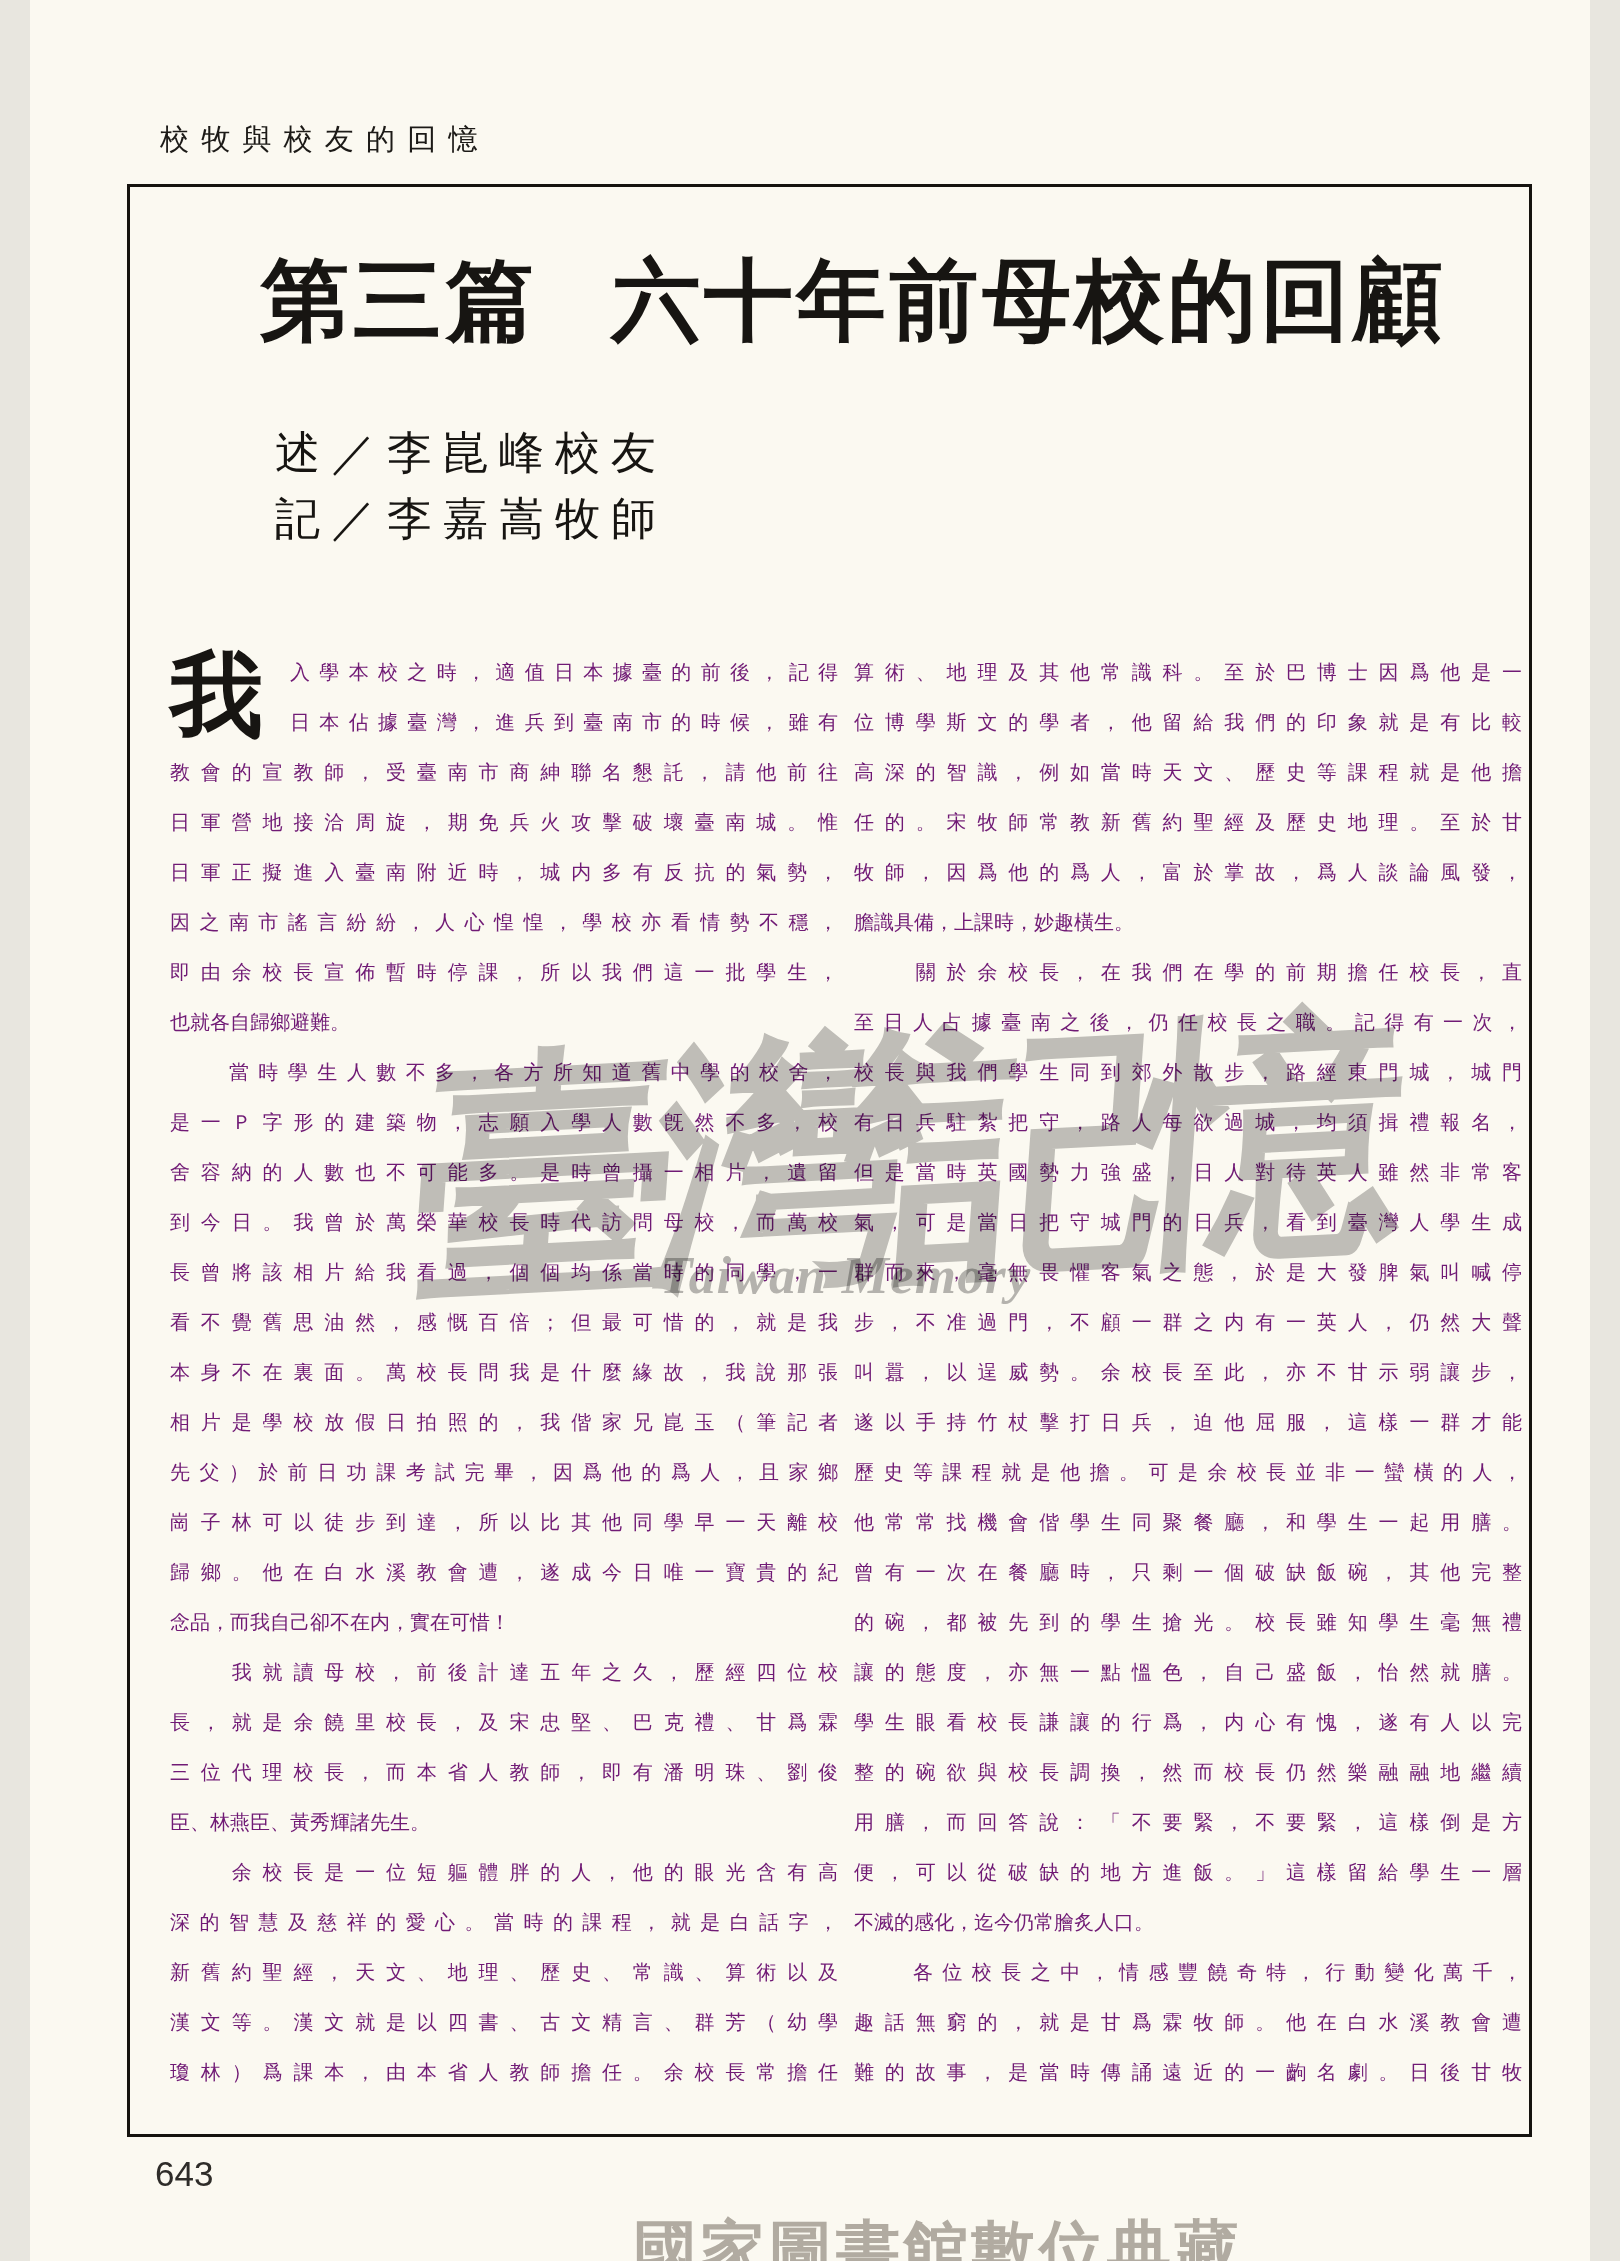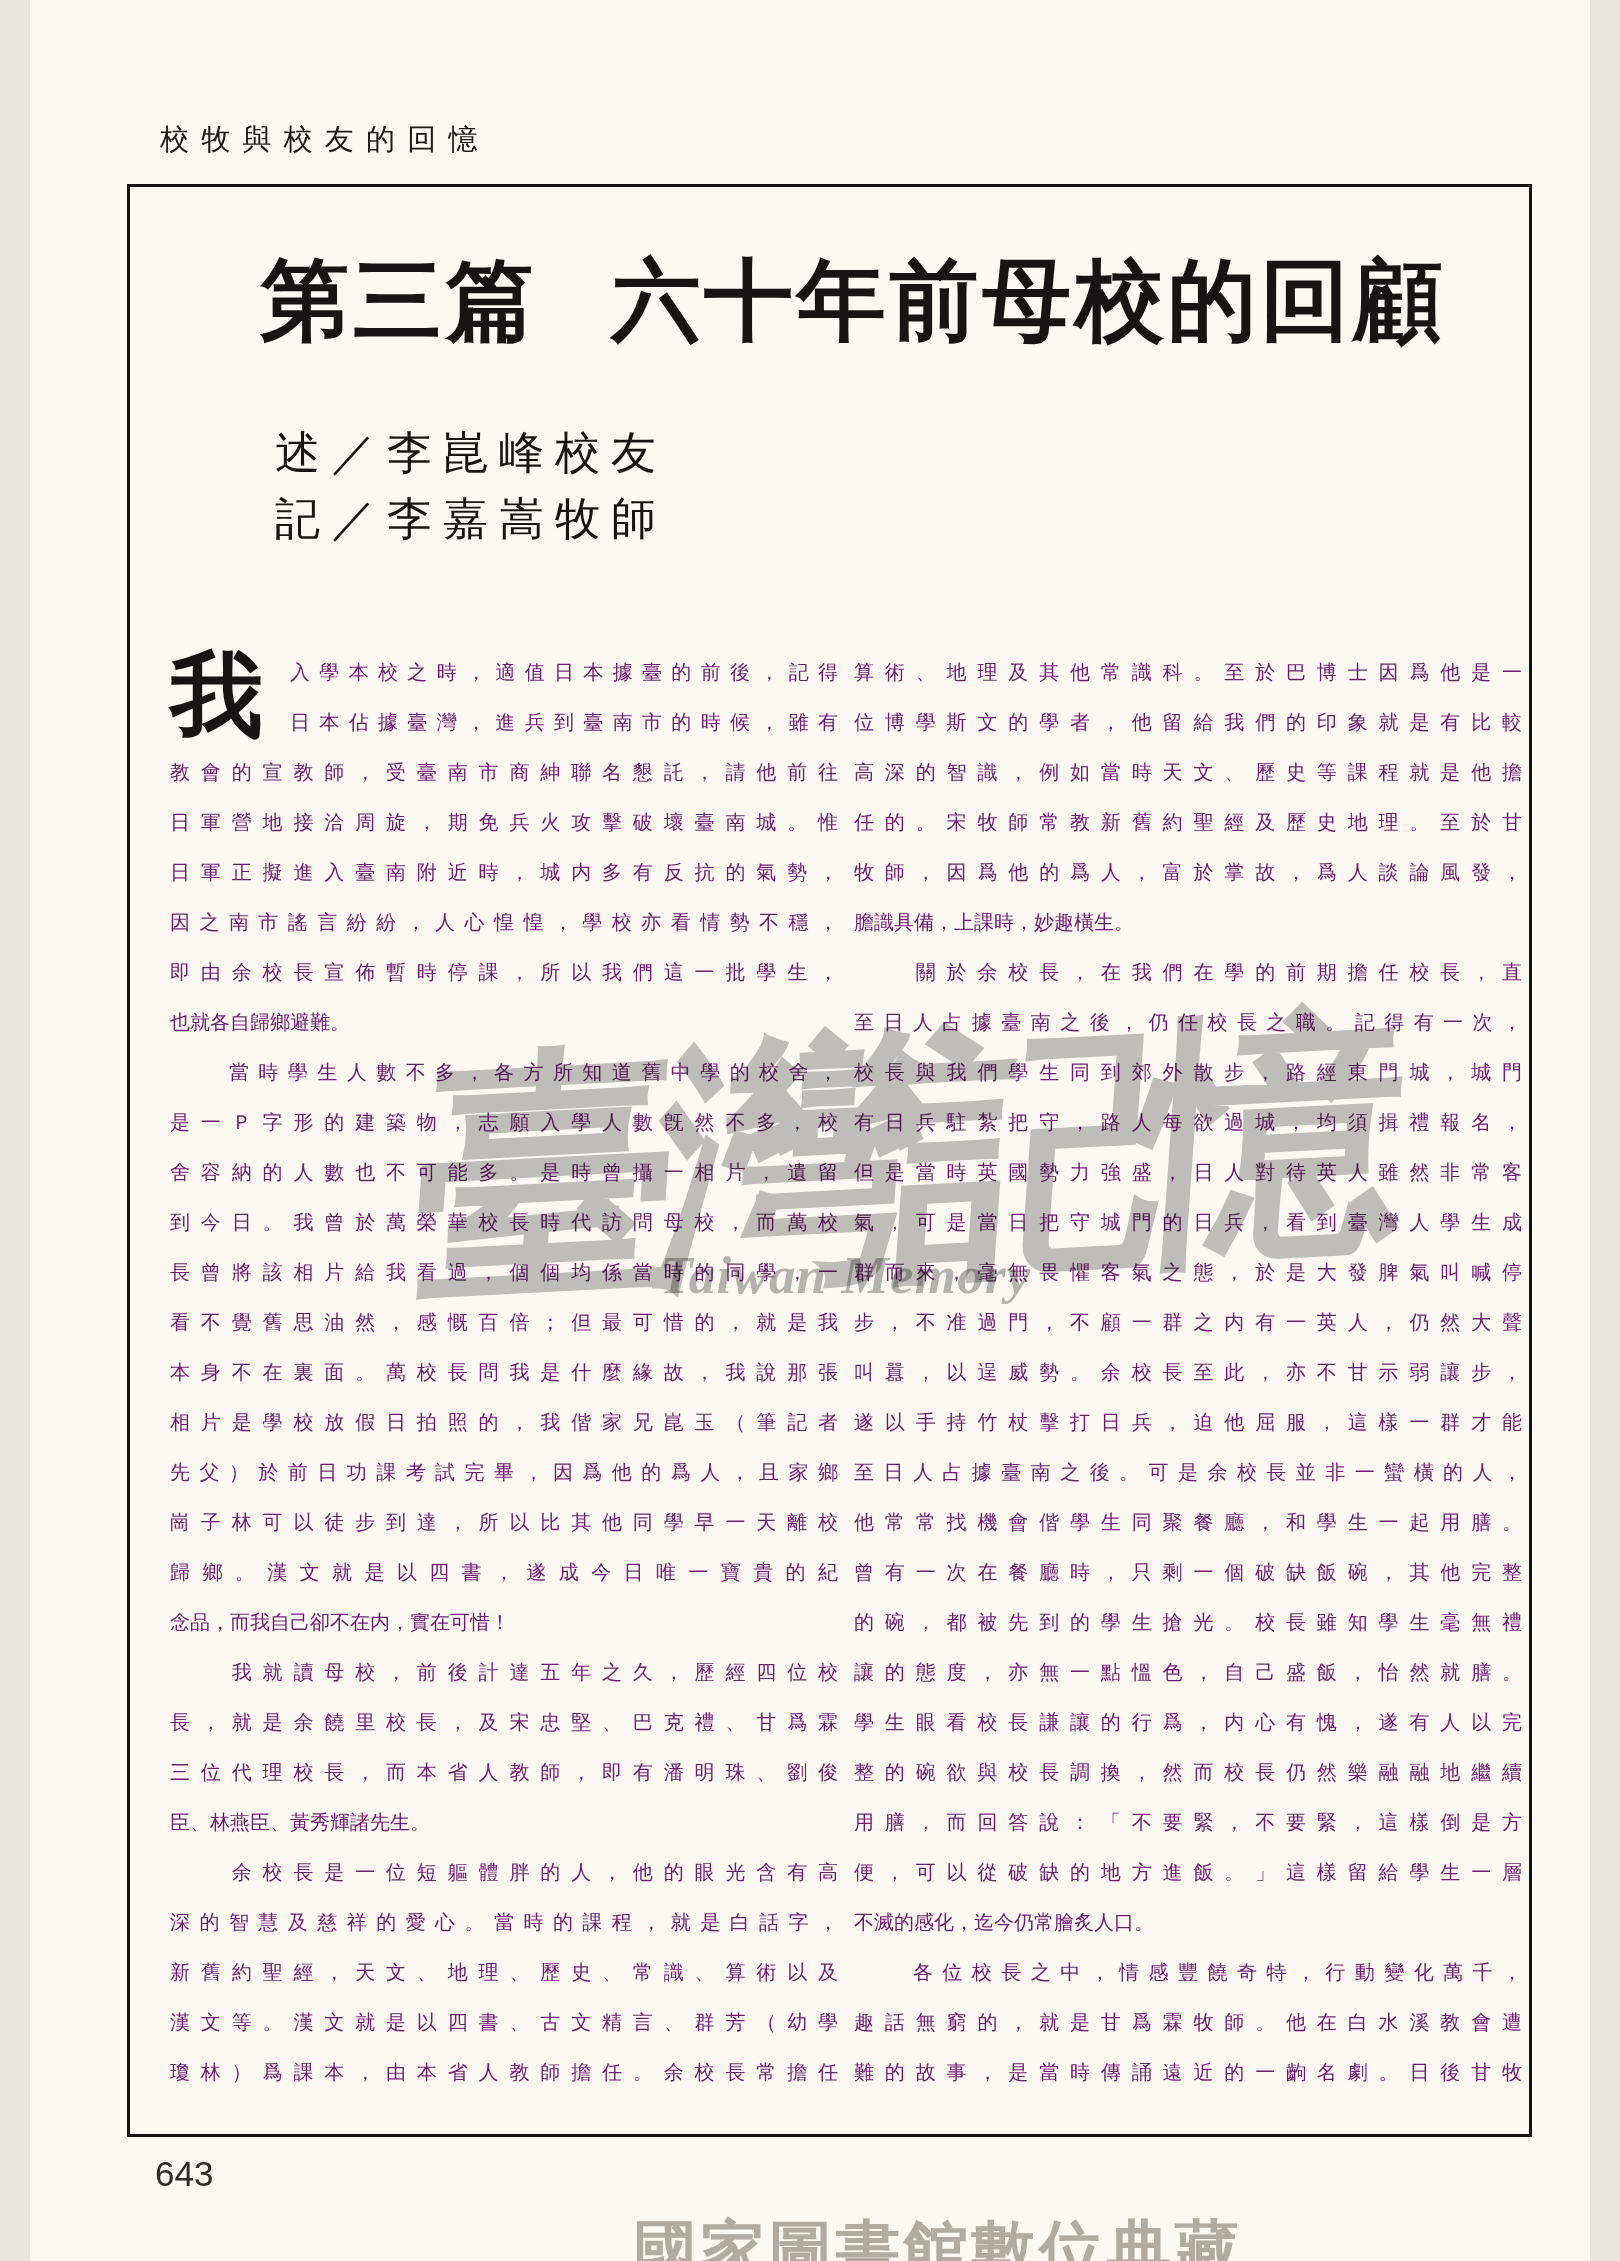--- a/index.html
+++ b/index.html
@@ -134,21 +134,21 @@
             <div class="line">　　當時學生人數不多，各方所知道舊中學的校舍，</div>
             <div class="line">是一Ｐ字形的建築物，志願入學人數旣然不多，校</div>
             <div class="line">舍容納的人數也不可能多。是時曾攝一相片，遺留</div>
             <div class="line">到今日。我曾於萬榮華校長時代訪問母校，而萬校</div>
             <div class="line">長曾將該相片給我看過，個個均係當時的同學，一</div>
             <div class="line">看不覺舊思油然，感慨百倍；但最可惜的，就是我</div>
             <div class="line">本身不在裏面。萬校長問我是什麼緣故，我說那張</div>
             <div class="line">相片是學校放假日拍照的，我偕家兄崑玉（筆記者</div>
             <div class="line">先父）於前日功課考試完畢，因爲他的爲人，且家鄉</div>
             <div class="line">崗子林可以徒步到達，所以比其他同學早一天離校</div>
-            <div class="line">歸鄉。漢文就是以四書，遂成今日唯一寶貴的紀</div>
+            <div class="line">歸鄉。他在白水溪教會遭，遂成今日唯一寶貴的紀</div>
             <div class="line para-end">念品，而我自己卻不在内，實在可惜！</div>
             <div class="line">　　我就讀母校，前後計達五年之久，歷經四位校</div>
             <div class="line">長，就是余饒里校長，及宋忠堅、巴克禮、甘爲霖</div>
             <div class="line">三位代理校長，而本省人教師，即有潘明珠、劉俊</div>
             <div class="line para-end">臣、林燕臣、黃秀輝諸先生。</div>
             <div class="line">　　余校長是一位短軀體胖的人，他的眼光含有高</div>
             <div class="line">深的智慧及慈祥的愛心。當時的課程，就是白話字，</div>
             <div class="line">新舊約聖經，天文、地理、歷史、常識、算術以及</div>
             <div class="line">漢文等。漢文就是以四書、古文精言、群芳（幼學</div>
             <div class="line">瓊林）爲課本，由本省人教師擔任。余校長常擔任</div>
@@ -165,21 +165,21 @@
             <div class="line">　　關於余校長，在我們在學的前期擔任校長，直</div>
             <div class="line">至日人占據臺南之後，仍任校長之職。記得有一次，</div>
             <div class="line">校長與我們學生同到郊外散步，路經東門城，城門</div>
             <div class="line">有日兵駐紮把守，路人每欲過城，均須揖禮報名，</div>
             <div class="line">但是當時英國勢力強盛，日人對待英人雖然非常客</div>
             <div class="line">氣，可是當日把守城門的日兵，看到臺灣人學生成</div>
             <div class="line">群而來，毫無畏懼客氣之態，於是大發脾氣叫喊停</div>
             <div class="line">步，不准過門，不顧一群之内有一英人，仍然大聲</div>
             <div class="line">叫囂，以逞威勢。余校長至此，亦不甘示弱讓步，</div>
             <div class="line">遂以手持竹杖擊打日兵，迫他屈服，這樣一群才能</div>
-            <div class="line">至日人占據臺南之後。可是余校長並非一蠻橫的人，</div>
+            <div class="line">歷史等課程就是他擔。可是余校長並非一蠻橫的人，</div>
             <div class="line">他常常找機會偕學生同聚餐廳，和學生一起用膳。</div>
             <div class="line">曾有一次在餐廳時，只剩一個破缺飯碗，其他完整</div>
             <div class="line">的碗，都被先到的學生搶光。校長雖知學生毫無禮</div>
             <div class="line">讓的態度，亦無一點慍色，自己盛飯，怡然就膳。</div>
             <div class="line">學生眼看校長謙讓的行爲，内心有愧，遂有人以完</div>
             <div class="line">整的碗欲與校長調換，然而校長仍然樂融融地繼續</div>
             <div class="line">用膳，而回答說：「不要緊，不要緊，這樣倒是方</div>
             <div class="line">便，可以從破缺的地方進飯。」這樣留給學生一層</div>
             <div class="line para-end">不滅的感化，迄今仍常膾炙人口。</div>
             <div class="line">　　各位校長之中，情感豐饒奇特，行動變化萬千，</div>

